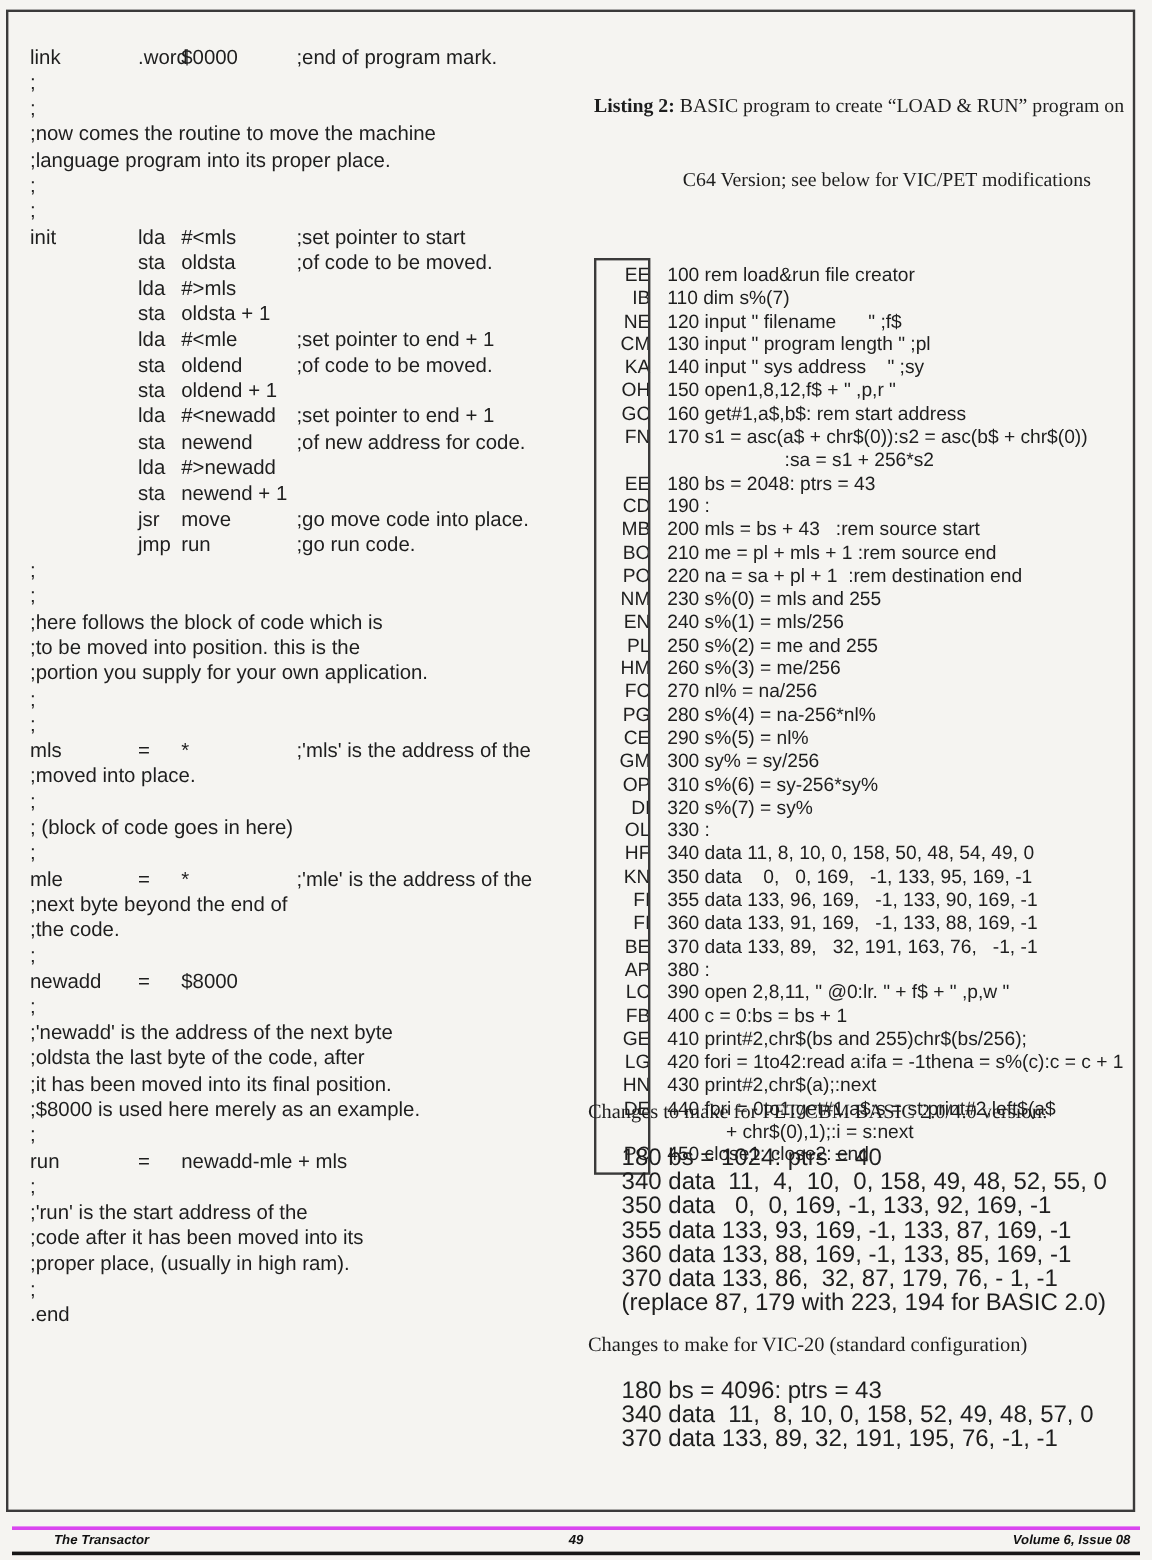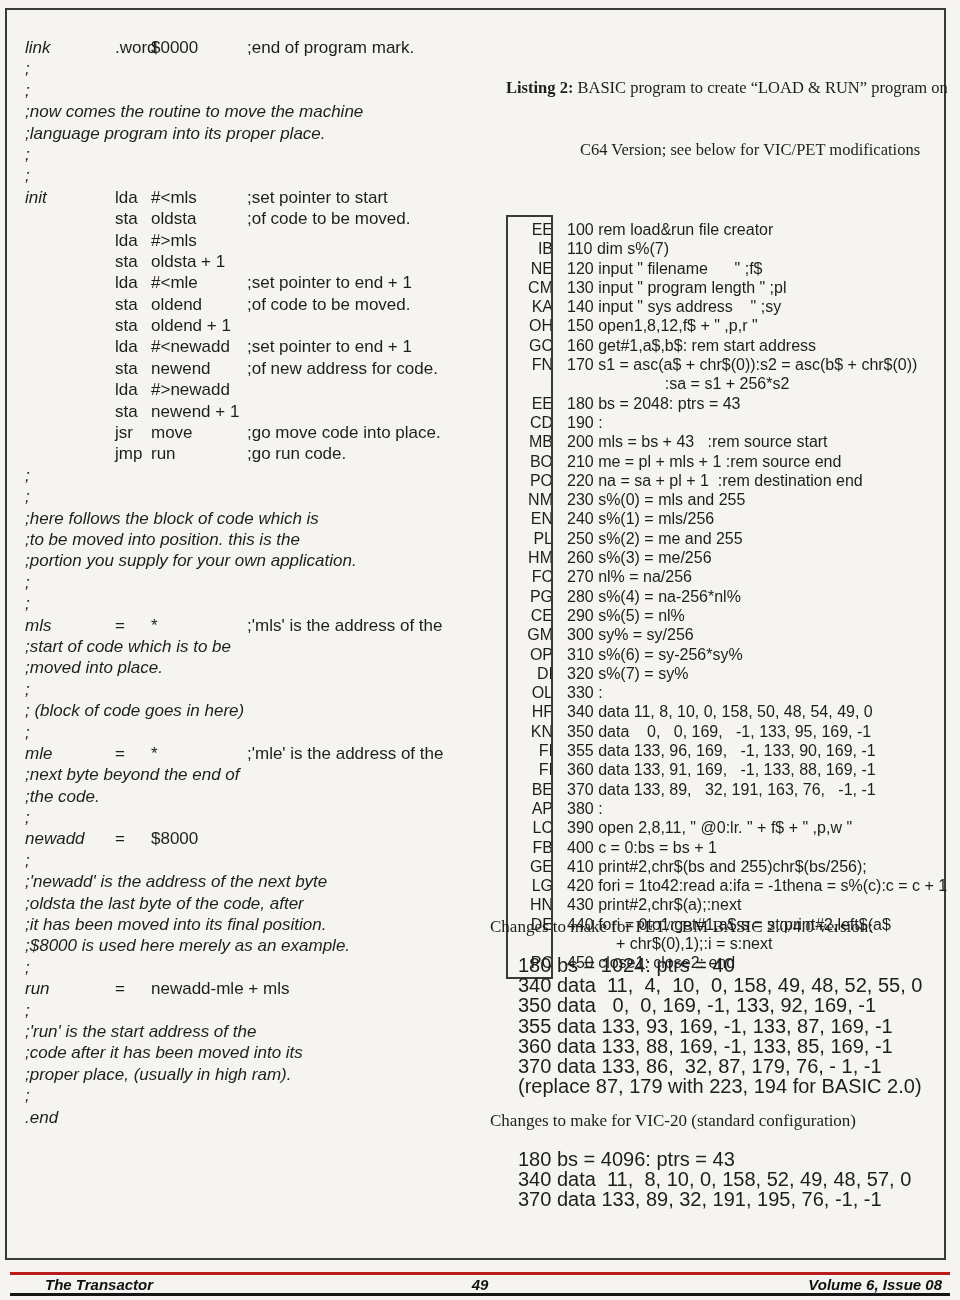--- a/index.html
+++ b/index.html
@@ -16,28 +16,28 @@
     border:2px solid #3a3a3a;
   }
 
   
   .asm {
     position:absolute; left:25px; top:37px; width:445px;
     font-size:17px; line-height:21.4px;
   }
   .asm-line { white-space:pre; height:21.4px; }
   .asm-line span { display:inline-block; vertical-align:top; white-space:pre; overflow:visible; }
-  .col-l { width:90px;font-style:italic; }
+  .col-l { width:90px; }
   .col-o { width:36px; }
   .col-a { width:96px; }
   .col-c { }
 
   
   .listing {
-    position:absolute; left:488px; top:37px; width:458px;padding-left:18px;
+    position:absolute; left:477px; top:37px; width:458px;padding-left:18px;
   }
   .ltitle {
     font-family:"Liberation Serif", serif;
     font-size:16.5px; line-height:20.5px; white-space:pre;
   }
   .ltitle .bold { font-weight:bold; }
   .ltitle-indent { padding-left:74px; }
 
   .ltable { position:relative; margin-top:14px; padding:5px 0 6px 0; }
   .codebox {
@@ -57,23 +57,23 @@
   }
   .changes-lines {
     margin:18px 0 0 28px;
     font-size:20px; line-height:20.2px;
   }
   .changes-lines div { white-space:pre; }
 
   
   .footer {
     position:absolute; left:10px; top:1272px; width:940px; height:24px;
-    border-top:3px solid #b91c1c; border-bottom:3px solid #161616;
+    border-top:3px solid #d946ef; border-bottom:3px solid #161616;
     display:flex; align-items:center;
-    font-weight:bold; font-style:italic; font-size:15px; color:#111;
+    font-weight:bold; font-style:italic; font-size:11px; color:#111;
   }
   .f-left  { width:330px; padding-left:35px; }
   .f-center{ flex:1; text-align:center; }
   .f-right { width:330px; padding-right:8px; text-align:right; }
 </style>
 </head>
 <body>
 
 <div class="page-border"></div>
 
@@ -129,21 +129,20 @@
     <div class="asm-line"><span class="col-l">;to be moved into position. this is the</span><span class="col-o"></span><span class="col-a"></span><span class="col-c"></span></div>
 
     <div class="asm-line"><span class="col-l">;portion you supply for your own application.</span><span class="col-o"></span><span class="col-a"></span><span class="col-c"></span></div>
 
     <div class="asm-line"><span class="col-l">;</span><span class="col-o"></span><span class="col-a"></span><span class="col-c"></span></div>
 
     <div class="asm-line"><span class="col-l">;</span><span class="col-o"></span><span class="col-a"></span><span class="col-c"></span></div>
 
     <div class="asm-line"><span class="col-l">mls</span><span class="col-o">=</span><span class="col-a">*</span><span class="col-c">;'mls' is the address of the</span></div>
 
-    <div class="asm-line"><span class="col-l">;start of code which is to be</span><span class="col-o"></span><span class="col-a"></span><span class="col-c"></span></div>
 
     <div class="asm-line"><span class="col-l">;moved into place.</span><span class="col-o"></span><span class="col-a"></span><span class="col-c"></span></div>
 
     <div class="asm-line"><span class="col-l">;</span><span class="col-o"></span><span class="col-a"></span><span class="col-c"></span></div>
 
     <div class="asm-line"><span class="col-l">; (block of code goes in here)</span><span class="col-o"></span><span class="col-a"></span><span class="col-c"></span></div>
 
     <div class="asm-line"><span class="col-l">;</span><span class="col-o"></span><span class="col-a"></span><span class="col-c"></span></div>
 
     <div class="asm-line"><span class="col-l">mle</span><span class="col-o">=</span><span class="col-a">*</span><span class="col-c">;'mle' is the address of the</span></div>

